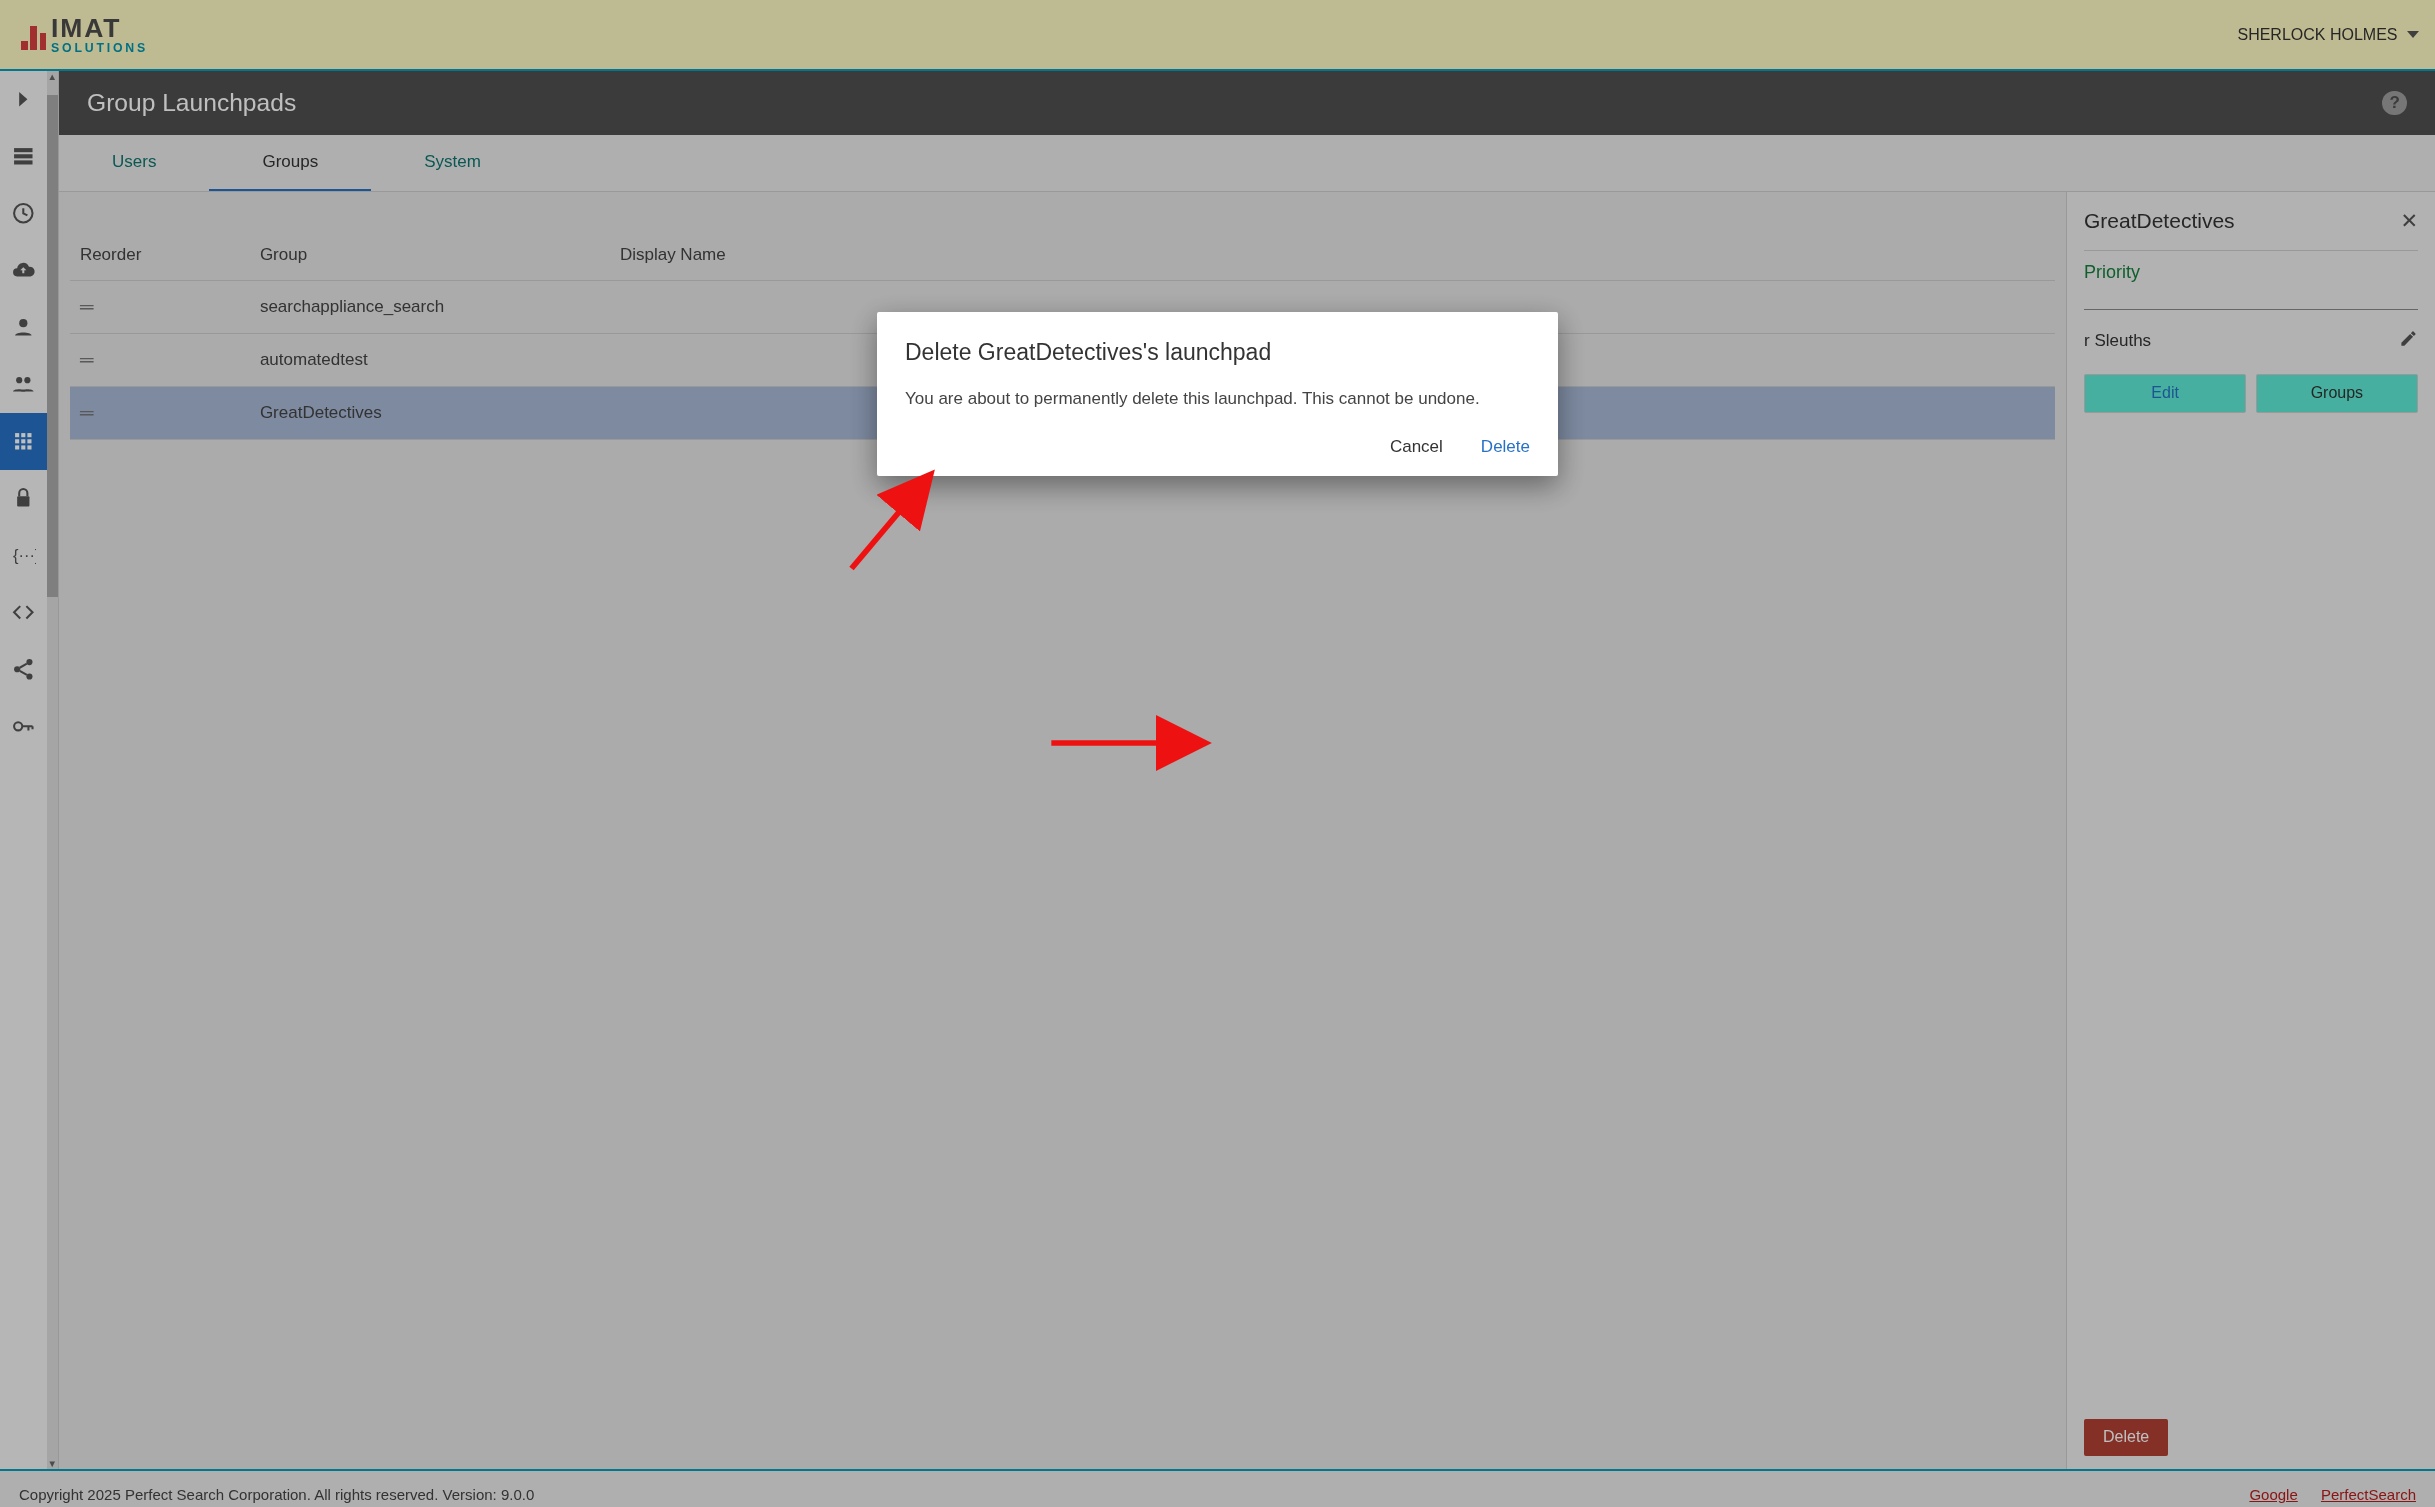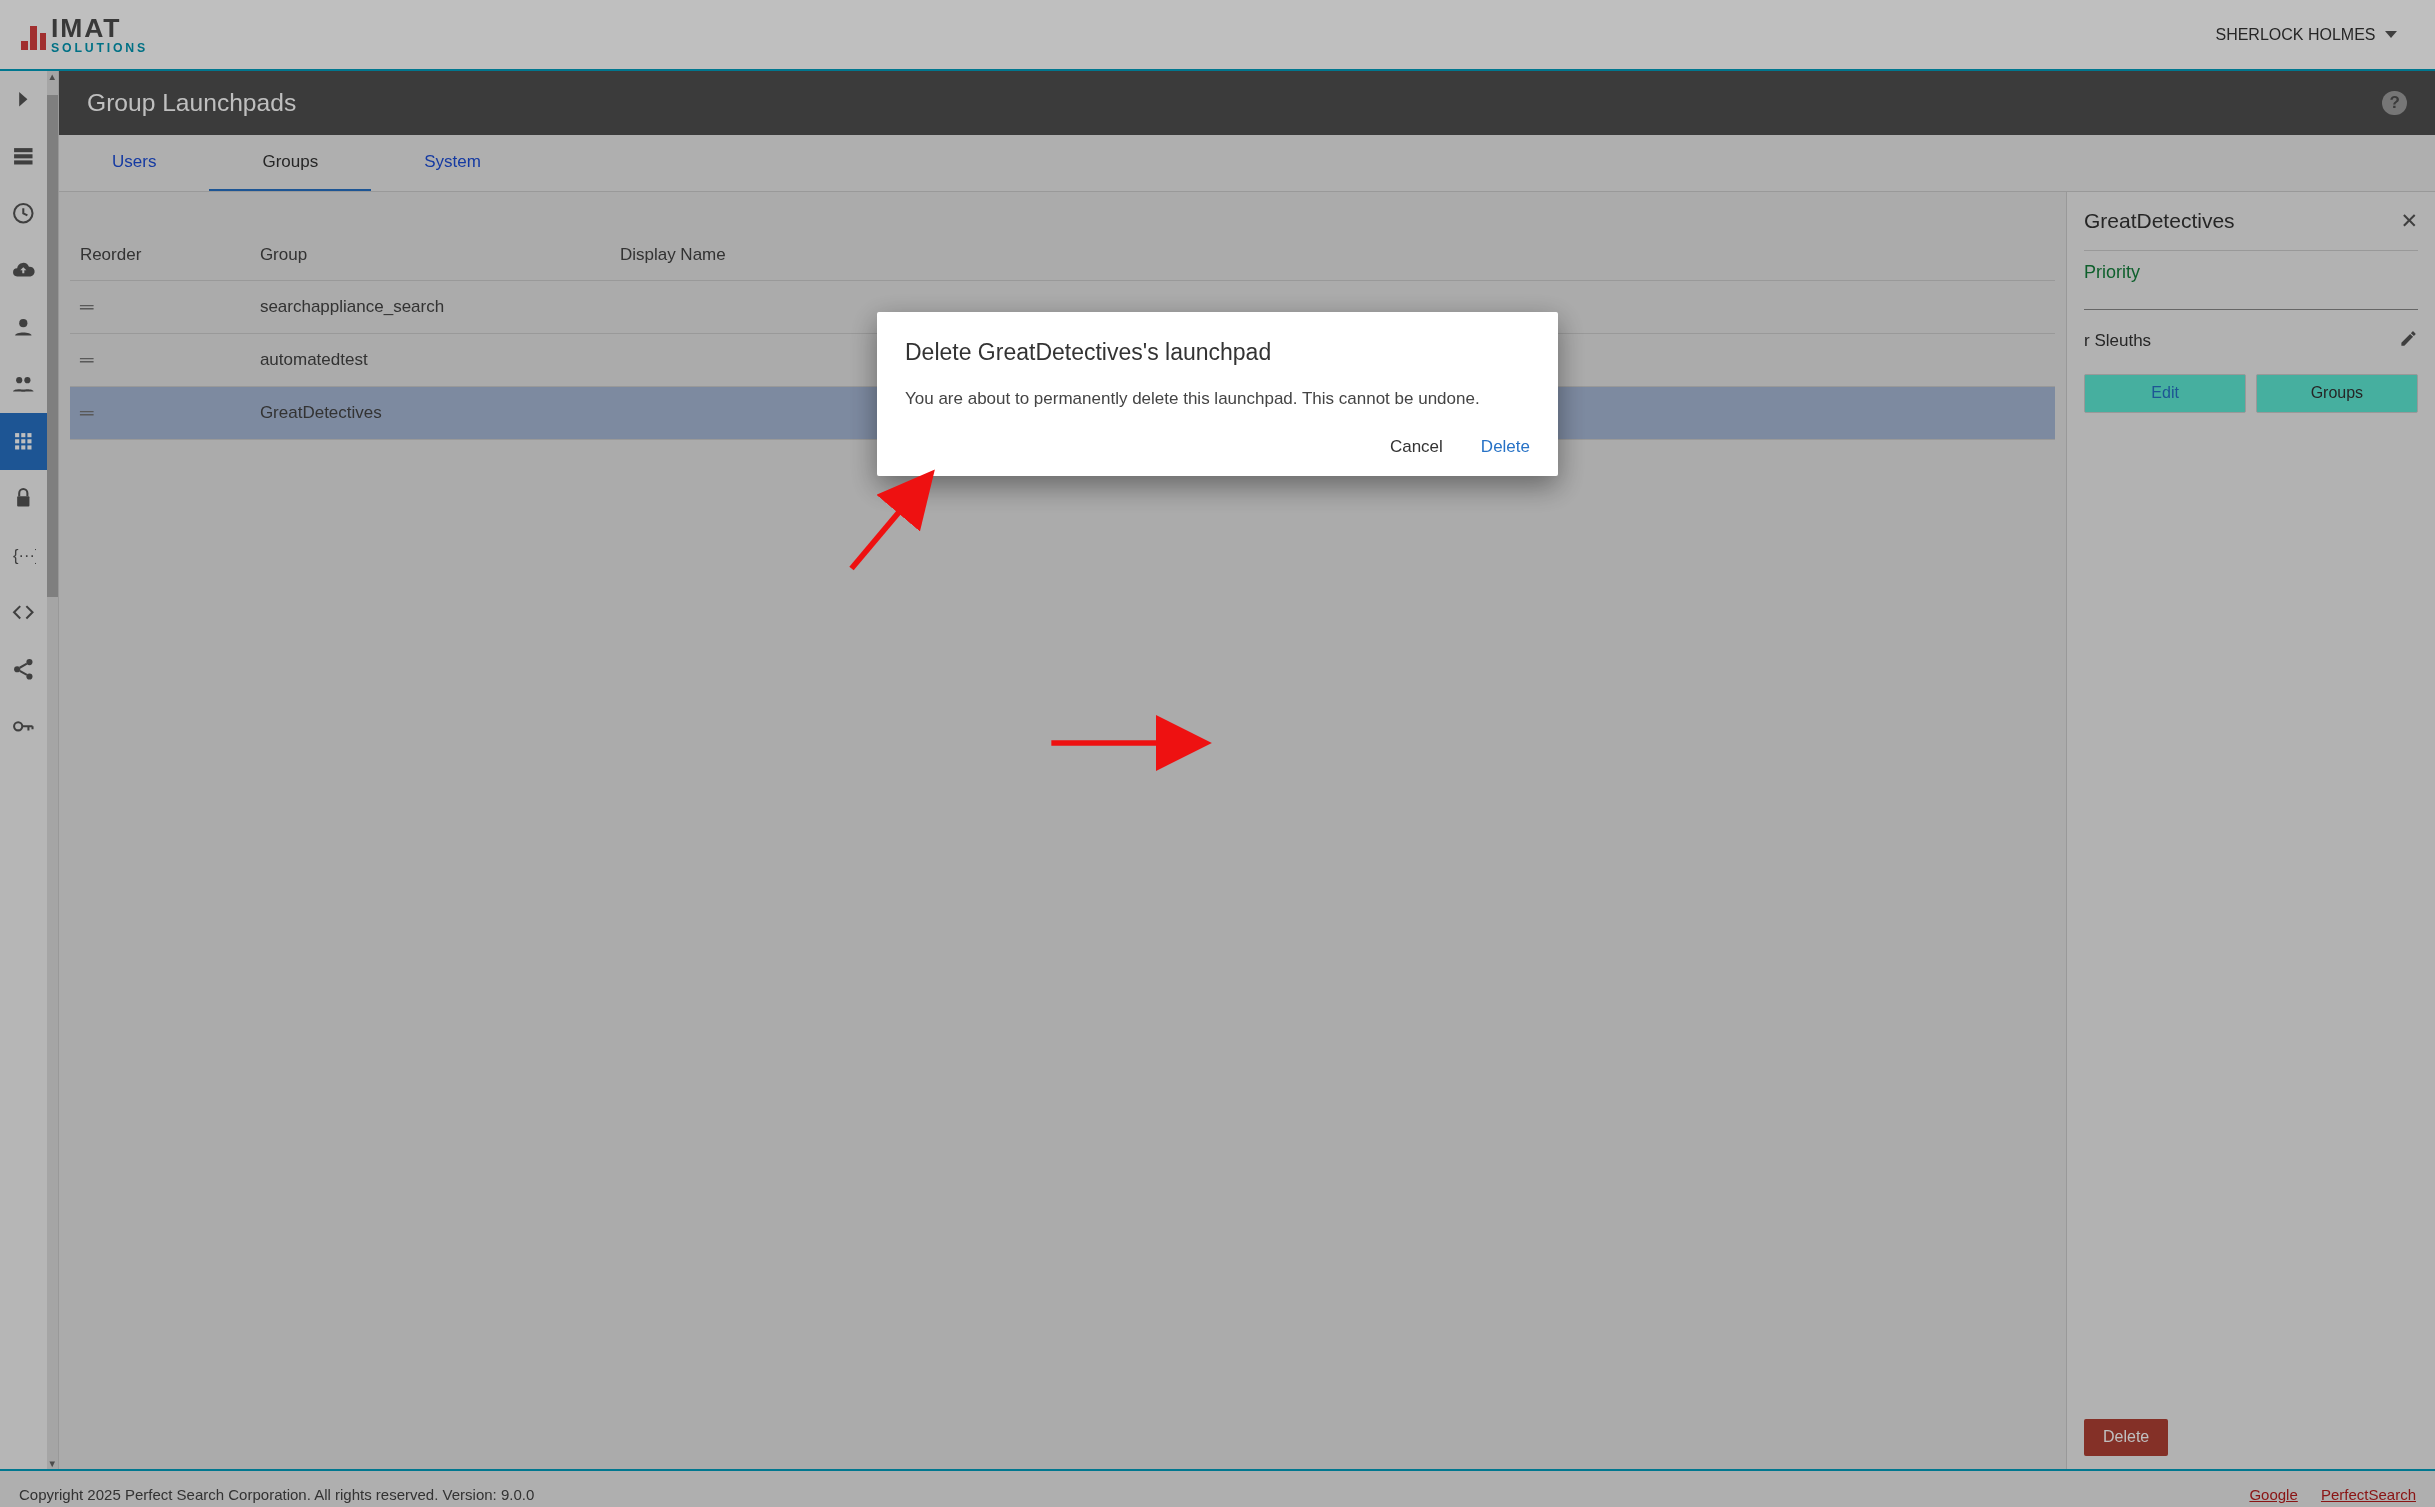--- a/index.html
+++ b/index.html
@@ -1,17 +1,17 @@
 <!DOCTYPE html>
 <html style="font-size:15px"><head>
 <meta charset="utf-8">
 <style>
   * { box-sizing: border-box; margin: 0; padding: 0; }
   html, body { width: 100%; height: 100%; font-family: Arial, Helvetica, sans-serif; background: #e8e8e8; overflow: hidden; }
-  .topbar { height: 71px; background: #ffffff; display: flex; align-items: center; justify-content: space-between; padding: 0 38px 0 21px; border-bottom: 2.8px solid #009fbf; }
+  .topbar { height: 71px; background: #fef9c3; display: flex; align-items: center; justify-content: space-between; padding: 0 16px 0 21px; border-bottom: 2.8px solid #009fbf; }
   .logo { display: flex; align-items: center; gap: 4.7px; }
   .logo-mark { display: flex; align-items: flex-end; gap: 2.8px; height: 32px; }
   .logo-bar { width: 6.6px; background: #d73f3f; }
   .logo-text { display: flex; flex-direction: column; line-height: 1; font-weight: bold; }
   .logo-text .t1 { color: #4d4d4d; font-size: 26.5px; letter-spacing: 1.9px; }
   .logo-text .t2 { color: #0097b2; font-size: 12.3px; letter-spacing: 2.8px; }
   .user-menu { display: flex; align-items: center; gap: 9.5px; color: #333; font-size: 16px; cursor: pointer; }
   .user-menu .tri { width: 0; height: 0; border-left: 6.6px solid transparent; border-right: 6.6px solid transparent; border-top: 7.6px solid #555; }
 
   .body-row { display: flex; height: calc(100% - 71px - 38px); }
@@ -22,21 +22,21 @@
   .side-item { width: 47px; height: 57px; display: flex; align-items: center; justify-content: center; color: #555; }
   .side-item.active { background: #2772c6; color: #fff; }
   .side-item svg { width: 24.6px; height: 24.6px; fill: currentColor; }
 
   .main { flex: 1; display: flex; flex-direction: column; background: #dcdcdc; overflow: hidden; justify-content: center; }
   .page-header { background: #4f4f4f; color: #fff; display: flex; align-items: center; justify-content: space-between; height: 64px; padding: 0 28px; }
   .page-header h1 { font-weight: normal; font-size: 24.6px; }
   .help-circle { width: 24.6px; height: 24.6px; border-radius: 50%; background: #9e9e9e; color: #4f4f4f; display: flex; align-items: center; justify-content: center; font-weight: bold; font-size: 17px; }
 
   .tabs-row { display: flex; background: #eaeaea; border-bottom: 0.9px solid #ccc; }
-  .tab { padding: 17px 53px; color: #1d4ed8; font-size: 17px; cursor: pointer; }
+  .tab { padding: 17px 53px; color: #0f766e; font-size: 17px; cursor: pointer; }
   .tab.active { color: #333; border-bottom: 2.8px solid #2772c6; }
 
   .content-row { flex: 1; display: flex; background: #e4e4e4; }
   .list-panel { flex: 1; padding: 13.2px 11.4px; }
   .search-row { display: flex; align-items: center; gap: 26.5px; padding: 5.7px 7.6px; }
   .search-input { flex: 0 0 407px; border: none; border-bottom: 0.9px solid #666; background: transparent; font-size: 17px; color: #555; padding: 5.7px 3.8px; outline: none; }
   .icon-btn { width: 24.6px; height: 24.6px; color: #555; cursor: pointer; display: flex; align-items: center; justify-content: center; }
   .icon-btn svg { width: 100%; height: 100%; fill: currentColor; }
 
   .table { margin-top: 24.6px; }

